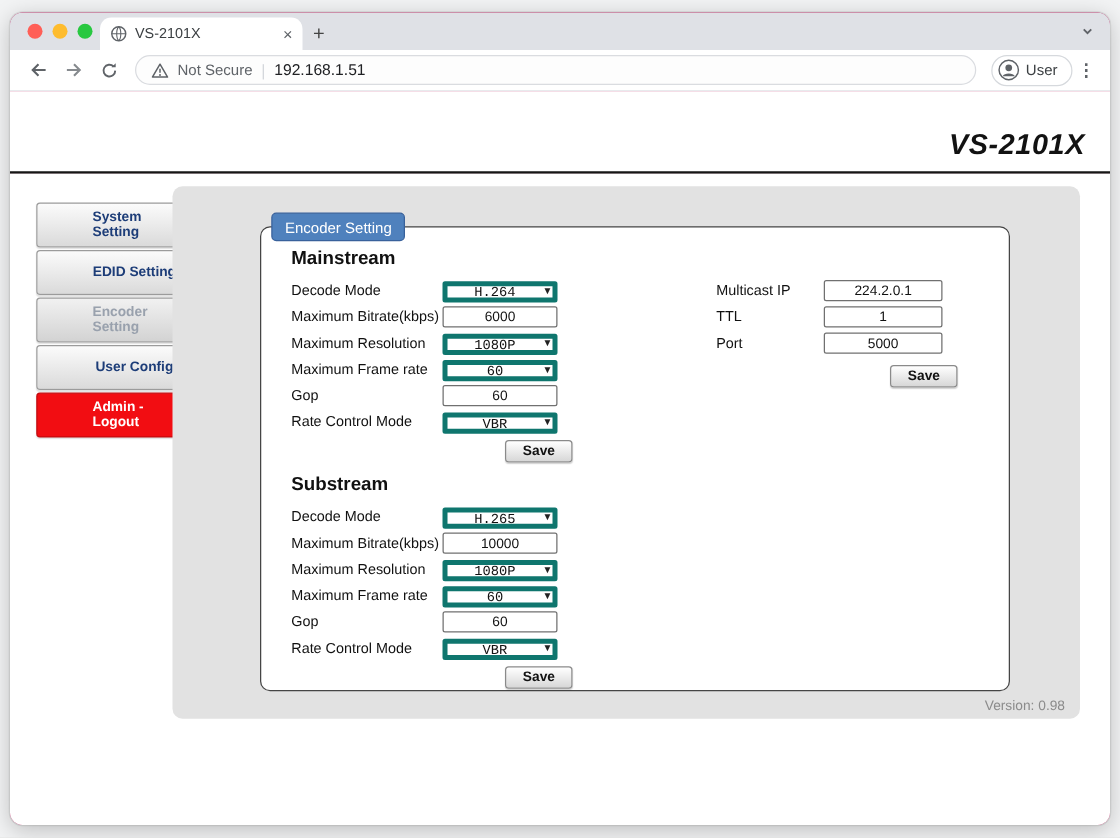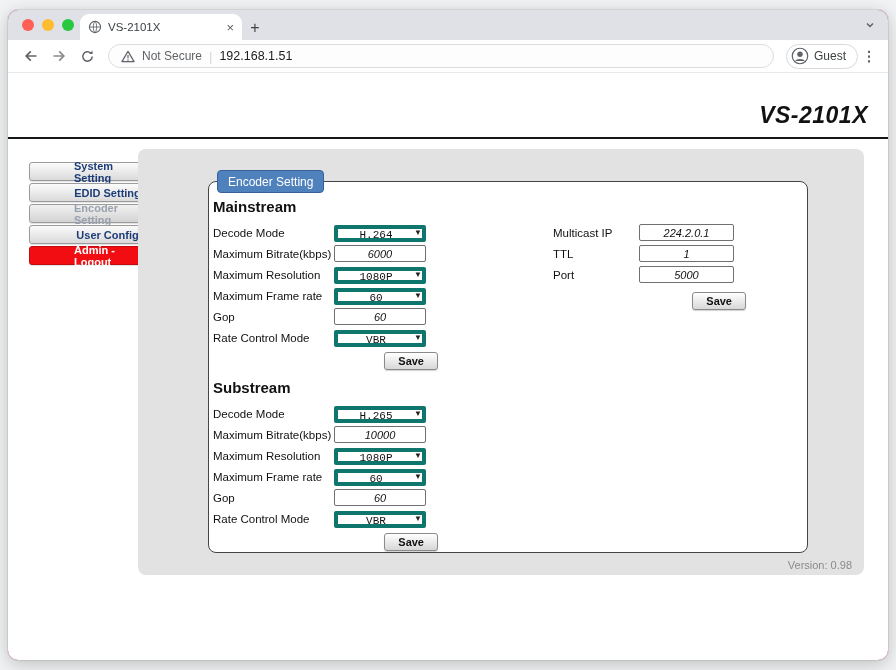--- a/index.html
+++ b/index.html
@@ -37,51 +37,51 @@
   .kebab { width:18px; text-align:center; color:#5f6368; font-size:14px; font-weight:bold; }
 
   
   .page-header { height:66px; border-bottom:2px solid #161616; display:flex;
                  align-items:flex-end; justify-content:flex-end; padding:0 20px 8px 0; background:#fff; }
   .brand { font-size:23px; font-weight:bold; font-style:italic; color:#121212; letter-spacing:.5px; }
 
   .page-body { position:relative; height:521px; background:#fff; }
 
   .sidebar { position:absolute; left:21px; top:23px; width:113px; display:flex; flex-direction:column; gap:2px; }
-  .side-btn { height:19px; background:linear-gradient(#fbfbfb,#dadada); border:1px solid #9b9b9b;
+  .side-btn { height:36px; background:linear-gradient(#fbfbfb,#dadada); border:1px solid #9b9b9b;
               border-radius:3px; font-size:11px; font-weight:bold; color:#1d3d78;
               display:flex; align-items:center; justify-content:center; box-shadow:0 1px 1px rgba(0,0,0,.12);padding-left:44px; }
   .side-btn.active { color:#99a1ad; background:linear-gradient(#f1f1f1,#d3d3d3); }
   .side-btn.logout { background:#f20d12; color:#fff; border-color:#c40a0e; }
 
   .gray-panel { position:absolute; left:130px; top:10px; width:726px; height:426px;
                 background:#e2e2e2; border-radius:8px; }
   .version { position:absolute; right:12px; bottom:4px; font-size:11px; color:#8b8b8b; }
 
   .white-panel { position:absolute; left:70px; top:32px; width:600px; height:372px; background:#fff;
                  border:1px solid #454545; border-radius:8px; }
   .badge { position:absolute; left:8px; top:-12px; height:23px; background:#4f81bd; border:1px solid #38619b;
            border-radius:4px; color:#fff; font-size:12px; display:flex; align-items:center; padding:0 10px; }
 
-  .cols { display:flex; padding:16px 0 0 4px; }
+  .cols { display:flex; padding:16px 0 0 24px; }
   .left-col { width:340px; }
   .right-col { padding-top:26px; }
 
   .section { font-size:15px; font-weight:bold; color:#111; margin:0 0 9px 0; }
   .frow { display:flex; align-items:center; margin-bottom:4px; }
   .flabel { width:121px; font-size:11.5px; color:#111; }
   .right-col .flabel { width:86px; }
 
   .select-wrap { position:relative; width:92px; height:17px; }
   select.ctrl { width:92px; height:17px; font-size:11px; font-family:Liberation Mono, monospace;
                 appearance:none; -webkit-appearance:none; background:#fff; border:4px solid #0f766e;
                 border-radius:2px; text-align:left; text-align-last:center; padding:0 10px 0 2px; color:#111; }
   .sel-arrow { position:absolute; right:4px; top:2px; font-size:8px; color:#222; pointer-events:none; line-height:13px; }
   input.ctrl { width:92px; height:17px; font-size:11px; font-family:inherit; border:1px solid #707070;
-               border-radius:2px; text-align:center; color:#111; background:#fff;font-style:italic; }
+               border-radius:2px; text-align:center; color:#111; background:#fff; }
   .right-col input.ctrl { width:95px; }
 
   .save-row { display:flex; justify-content:flex-end; width:213px; margin:6px 12px 9px; }
   .right-col .save-row { width:181px; margin-top:9px; }
   .save-btn { height:18px; padding:0 13px; font-size:11px; font-weight:bold; color:#111;
               background:linear-gradient(#ffffff,#d7d7d7); border:1px solid #8a8a8a; border-radius:3px;
               box-shadow:0 1px 1px rgba(0,0,0,.18); }
 
   svg { display:block; }
 </style>
@@ -144,21 +144,21 @@
       <span class="url">192.168.1.51</span>
     </div>
     <div class="profile-chip">
       <span>
         <svg width="18" height="18" viewBox="0 0 20 20">
             <circle cx="10" cy="10" r="8.6" fill="none" stroke="#5f6368" stroke-width="1.3"></circle>
             <circle cx="10" cy="8" r="3" fill="#5f6368"></circle>
             <path d="M4.6 15.6c1.2-3.2 9.6-3.2 10.8 0" fill="#5f6368"></path>
           </svg>
       </span>
-      <span>Guest</span>
+      <span>User</span>
     </div>
     <div class="kebab">⋮</div>
   </div>
 
   <div class="page-header">
     <span class="brand">VS-2101X</span>
   </div>
 
   <div class="page-body">
 

